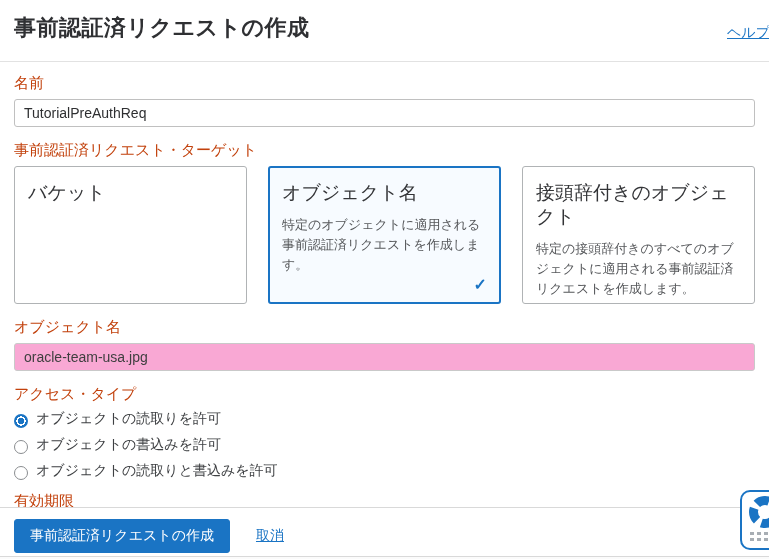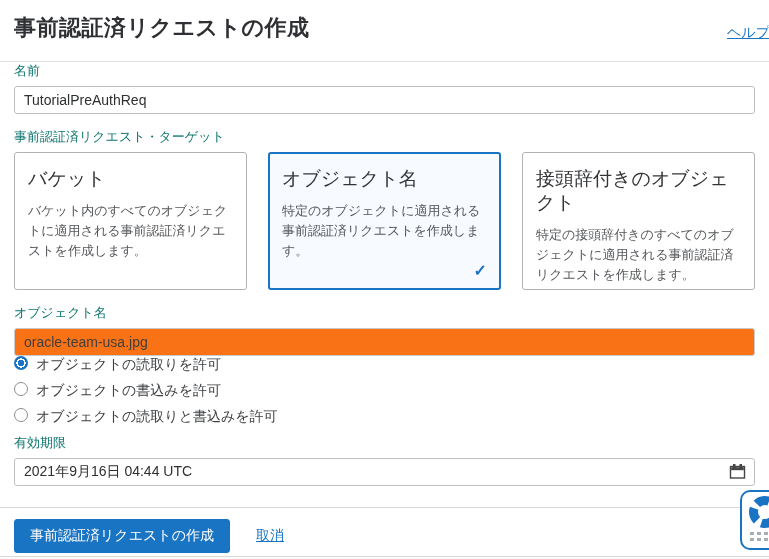--- a/index.html
+++ b/index.html
@@ -11,43 +11,43 @@
   }
   .page{position:absolute;inset:0;}
 
   
   .header{position:absolute;top:0;left:0;right:0;height:61px;border-bottom:1px solid #e2e2e2;background:#fff;}
   .page-title{margin:0;padding:13px 0 0 14px;font-size:22px;font-weight:600;color:#2f3033;letter-spacing:.5px;}
   .help-link{position:absolute;top:24px;left:727px;font-size:14px;color:#1a74c4;text-decoration:underline;white-space:nowrap;cursor:pointer;text-align:center;}
 
   
   .dialog-body{position:absolute;top:62px;left:14px;right:14px;}
-  .field-label{display:block;font-size:13px;color:#0f766e;margin:0 0 6px;}
+  .field-label{display:block;font-size:15px;color:#c2410c;margin:12px 0 6px;}
   .field-label.mt14{margin-top:14px;}
   .text-input{
     display:block;width:100%;box-sizing:border-box;height:28px;
     border:1px solid #c0c0c0;border-radius:3px;background:#fff;
     padding:8px 9px;font-size:14px;color:#2e2f31;font-family:"Liberation Sans",sans-serif;
   }
-  .text-input:disabled{background:#f97316;border-color:#c9c9c9;color:#3f3f3f;}
+  .text-input:disabled{background:#f9a8d4;border-color:#c9c9c9;color:#3f3f3f;}
 
   
   .cards{display:flex;gap:21px;}
   .card{
     flex:1 1 0;height:138px;box-sizing:border-box;
     border:1px solid #b0b3b5;border-radius:3px;background:#fff;
     padding:10px 13px;position:relative;cursor:pointer;
   }
   .card.selected{border:2px solid #1a74c4;background:#f7fbff;padding:9px 12px;}
   .card-title{font-size:19px;color:#333437;margin:4px 0 10px;line-height:1.25;}
   .card-desc{font-size:13px;color:#55575a;line-height:1.55;}
   .card-check{position:absolute;right:12px;bottom:8px;color:#1a74c4;font-size:16px;font-weight:bold;}
 
   
-  .radio-row{display:flex;align-items:flex-start;margin:0 0 8px;cursor:pointer;}
+  .radio-row{display:flex;align-items:flex-end;margin:0 0 8px;cursor:pointer;}
   .radio{
     width:14px;height:14px;border-radius:50%;box-sizing:border-box;flex:0 0 auto;
     border:1px solid #8a8d90;background:#fff;margin-right:8px;
   }
   .radio.checked{
     border:none;
     background:radial-gradient(circle at 50% 50%, #1a74c4 0 3px, #ffffff 3px 4.6px, #1a74c4 4.6px 7px);
   }
   .radio-label{font-size:14px;color:#3e4043;}
 
@@ -87,36 +87,36 @@
 
   <div class="dialog-body">
 
     <label class="field-label">名前</label>
     <input class="text-input" type="text" value="TutorialPreAuthReq" style="">
 
     <label class="field-label mt14">事前認証済リクエスト・ターゲット</label>
     <div class="cards">
       <div class="card">
         <div class="card-title">バケット</div>
-        <div class="card-desc">バケット内のすべてのオブジェクトに適用される事前認証済リクエストを作成します。</div>
       </div>
       <div class="card selected">
         <div class="card-title">オブジェクト名</div>
         <div class="card-desc">特定のオブジェクトに適用される事前認証済リクエストを作成します。</div>
         <span class="card-check">✓</span>
       </div>
       <div class="card">
         <div class="card-title">接頭辞付きのオブジェクト</div>
         <div class="card-desc">特定の接頭辞付きのすべてのオブジェクトに適用される事前認証済リクエストを作成します。</div>
       </div>
     </div>
 
     <label class="field-label mt14">オブジェクト名</label>
     <input class="text-input" type="text" disabled="" value="oracle-team-usa.jpg" style="">
 
+    <label class="field-label mt14">アクセス・タイプ</label>
     <div>
       <div class="radio-row">
         <span class="radio checked"></span>
         <span class="radio-label">オブジェクトの読取りを許可</span>
       </div>
       <div class="radio-row">
         <span class="radio"></span>
         <span class="radio-label">オブジェクトの書込みを許可</span>
       </div>
       <div class="radio-row">

